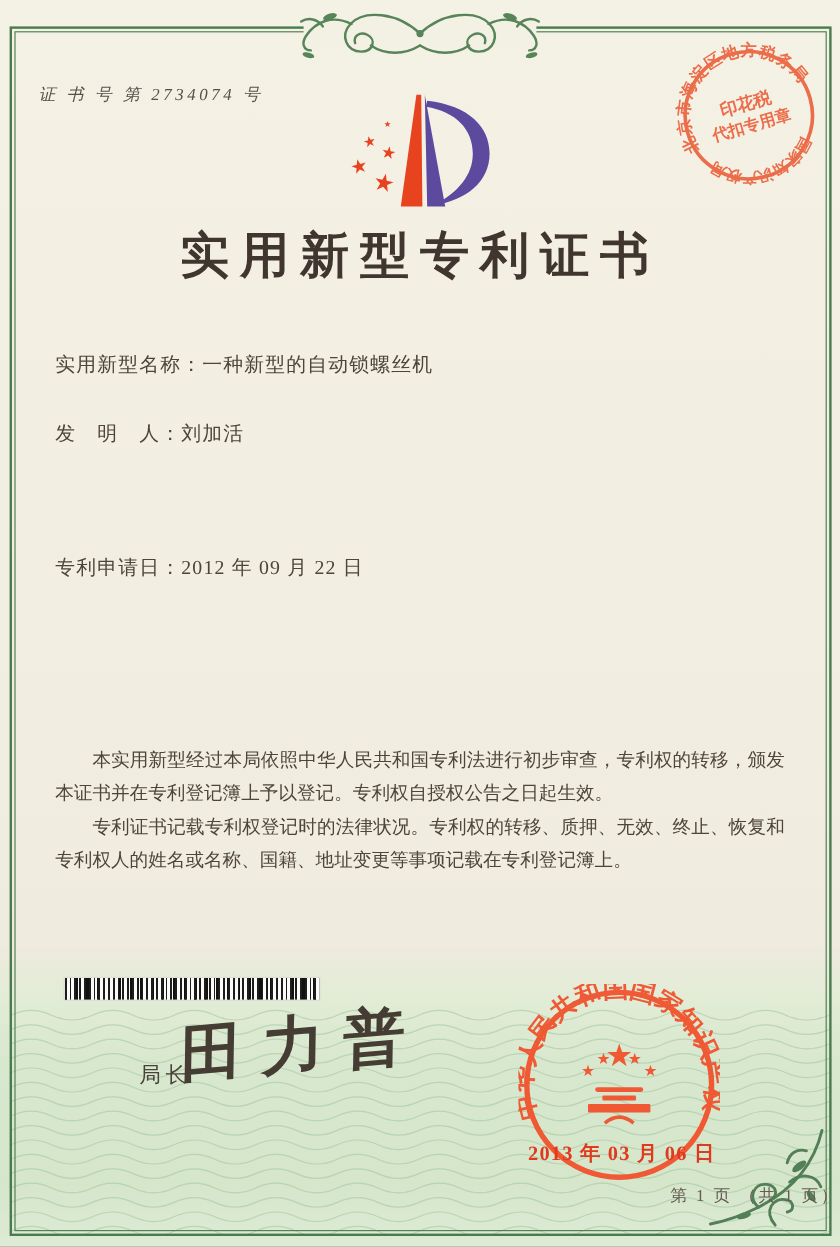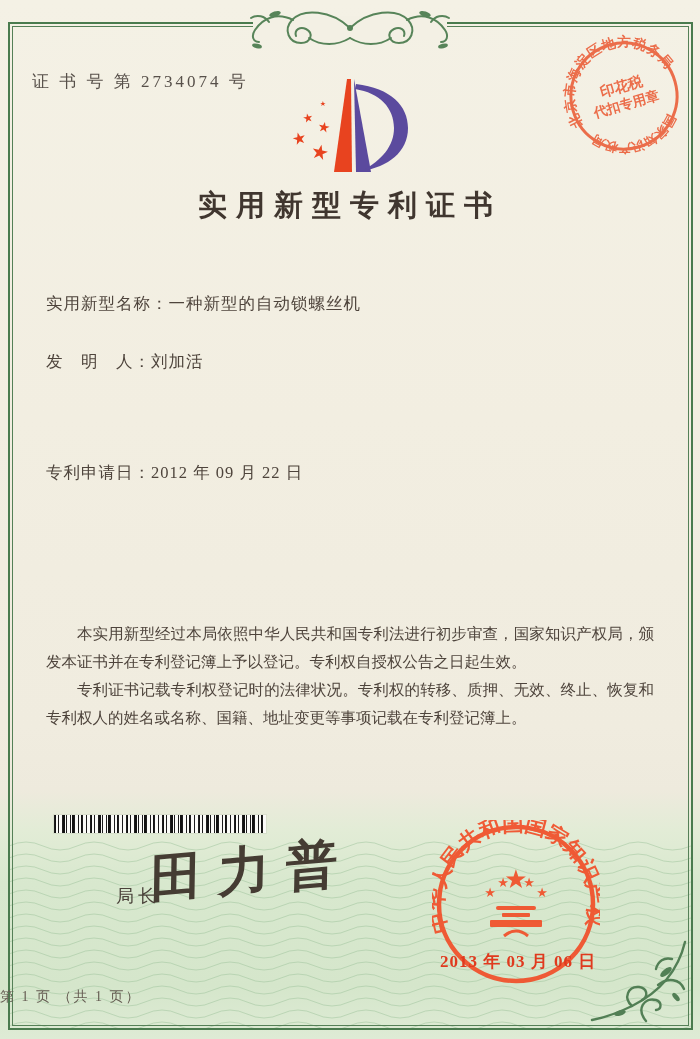--- a/index.html
+++ b/index.html
@@ -5,22 +5,22 @@
   html,body{margin:0;padding:0;background:#888;}
   .page{
     position:relative;width:700px;height:1039px;margin:0 auto;overflow:hidden;
     font-family:"Liberation Serif","DejaVu Serif",serif;
     background:linear-gradient(180deg,
       #f4f1e5 0%, #f2eee1 40%, #f0ecdf 70%, #eeeadd 76%,
       #e2ecd6 80%, #d8e8ce 85%, #d5e6cb 95%, #deebd5 100%);
   }
   .frame-outer{position:absolute;left:8px;top:22px;right:7px;bottom:9px;border:2px solid #4a7b4e;}
   .frame-inner{position:absolute;left:2px;top:2px;right:2px;bottom:2px;border:1px solid #558057;}
-  .cert-no{position:absolute;left:32px;top:70px;font-size:17px;letter-spacing:3px;color:#57504a;}
-  .title{position:absolute;left:0;right:0;top:186px;text-align:center;font-size:29px;font-weight:bold;
+  .cert-no{position:absolute;left:32px;top:70px;font-size:14px;letter-spacing:3px;color:#57504a;font-style:italic;}
+  .title{position:absolute;left:0;right:0;top:186px;text-align:center;font-size:41px;font-weight:bold;
          letter-spacing:9px;color:#40362f;}
   .field{position:absolute;left:46px;font-size:16.5px;letter-spacing:1px;color:#4e443c;white-space:nowrap;}
   .f0{top:293px}.f1{top:351px}.f2{top:407px}.f3{top:462px}.f4{top:518px}.f5{top:575px}
   .redacted{display:inline-block;vertical-align:-5px;width:252px;height:24px;margin-left:4px;
     background:linear-gradient(90deg, rgba(220,216,206,.55) 0 6%, rgba(252,252,249,.95) 10% 28%,
       rgba(212,208,198,.45) 32% 38%, rgba(252,252,249,.96) 43% 72%,
       rgba(208,203,194,.5) 77% 84%, rgba(250,250,246,.9) 88% 100%);
     filter:blur(2px);border-radius:2px;}
   .body-text{position:absolute;left:46px;top:620px;width:608px;font-size:15.5px;line-height:28px;
     text-align:justify;color:#4e443c;}
@@ -29,21 +29,21 @@
     background-image:
       repeating-linear-gradient(90deg,#1d1d1d 0 1.5px,transparent 1.5px 4px),
       repeating-linear-gradient(90deg,#111 0 2px,transparent 2px 9px);
     box-shadow:0 0 0 1px rgba(0,0,0,.05);}
   .waves{position:absolute;left:9px;top:838px;pointer-events:none;}
   .director{position:absolute;left:116px;top:884px;font-size:18px;letter-spacing:4px;color:#4a423a;z-index:2;}
   .signature{position:absolute;left:150px;top:836px;font-size:52px;font-weight:600;color:#453c33;
     letter-spacing:16px;transform:rotate(-5deg) skewX(-6deg);z-index:2;}
   .seal-date{position:absolute;left:440px;top:950px;font-size:17px;font-weight:600;letter-spacing:1px;
     color:#e03a1e;z-index:4;white-space:nowrap;}
-  .footer{position:absolute;left:0;right:0;top:988px;text-align:left;font-size:14px;letter-spacing:2px;
+  .footer{position:absolute;left:0;right:0;top:988px;text-align:right;font-size:14px;letter-spacing:2px;
     color:#655c52;z-index:2;}
   .tax-stamp{position:absolute;left:562px;top:34px;transform:rotate(-16deg);opacity:.85;}
   .logo{position:absolute;left:278px;top:76px;}
   .big-seal{position:absolute;left:432px;top:820px;opacity:.93;z-index:3;}
   .ornament-top{position:absolute;left:205px;top:0;}
   .corner-flourish{position:absolute;right:12px;bottom:12px;}
 </style>
 </head>
 <body>
 
@@ -150,21 +150,21 @@
     <span>实用新型名称：</span><span>一种新型的自动锁螺丝机</span>
   </div>
   <div class="field f1">
     <span>发　明　人：</span><span>刘加活</span>
   </div>
   <div class="field f3">
     <span>专利申请日：</span><span>2012 年 09 月 22 日</span>
   </div>
 
   <div class="body-text">
-    <p>本实用新型经过本局依照中华人民共和国专利法进行初步审查，国家知识产权局，颁发本证书并在专利登记簿上予以登记。专利权自授权公告之日起生效。</p>
+    <p>本实用新型经过本局依照中华人民共和国专利法进行初步审查，专利权的转移，颁发本证书并在专利登记簿上予以登记。专利权自授权公告之日起生效。</p>
     <p>专利证书记载专利权登记时的法律状况。专利权的转移、质押、无效、终止、恢复和专利权人的姓名或名称、国籍、地址变更等事项记载在专利登记簿上。</p>
   </div>
 
   <div class="barcode"></div>
 
   <div class="director">局长</div>
   <div class="signature">田力普</div>
 
   <svg class="big-seal" width="168" height="168" viewBox="0 0 168 168">
     <defs>

